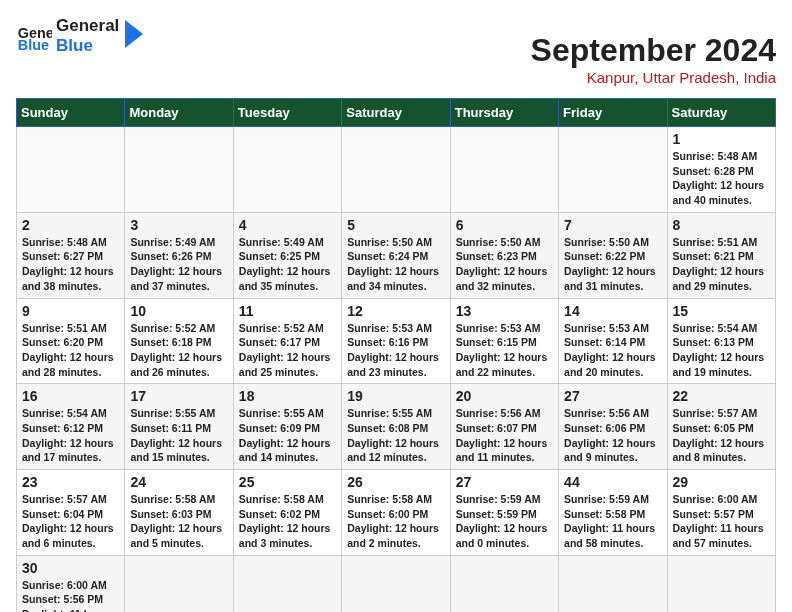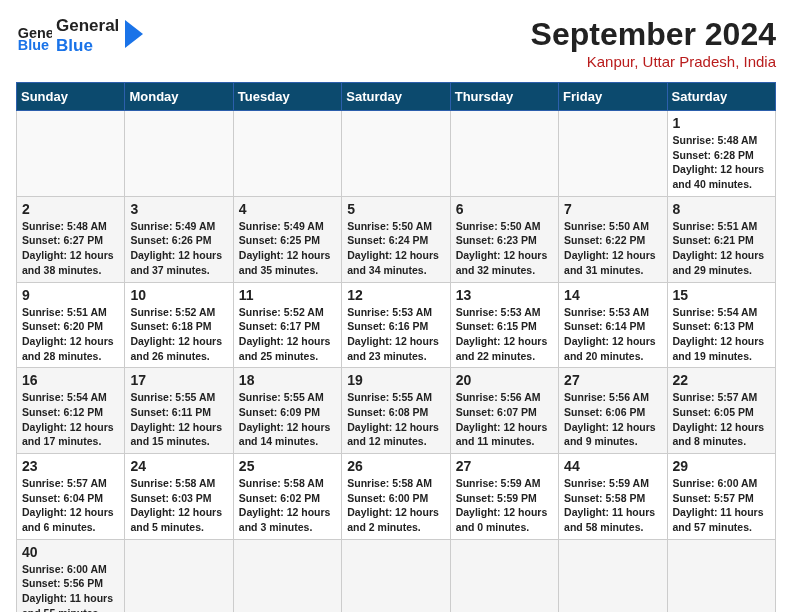--- a/index.html
+++ b/index.html
@@ -25,32 +25,33 @@
       width: 36px;
       height: 36px;
     }
     .title-area {
       text-align: right;
     }
     .month-year {
       font-size: 32px;
       font-weight: bold;
       color: #222;
+      margin-top: 16px;
     }
     .location {
       font-size: 15px;
       color: #b91c1c;
     }
     table {
       width: 100%;
       border-collapse: collapse;
       font-size: 11px;
     }
     thead tr th {
-      background: #0c4a6e;
+      background: #14532d;
       color: #fff;
       padding: 6px 4px;
       text-align: left;
       font-size: 13px;
       font-weight: bold;
       border: 1px solid #2c5fac;
     }
     tbody tr td {
       border: 1px solid #ccc;
       padding: 4px 5px;
@@ -243,21 +244,21 @@
     <span class="day-num">44</span>
     <span class="day-info">Sunrise: 5:59 AM<br>Sunset: 5:58 PM<br>Daylight: 11 hours and 58 minutes.</span>
   </td>
         <td>
     <span class="day-num">29</span>
     <span class="day-info">Sunrise: 6:00 AM<br>Sunset: 5:57 PM<br>Daylight: 11 hours and 57 minutes.</span>
   </td>
       </tr>
       <tr>
         <td>
-    <span class="day-num">40</span>
+    <span class="day-num">30</span>
     <span class="day-info">Sunrise: 6:00 AM<br>Sunset: 5:56 PM<br>Daylight: 11 hours and 55 minutes.</span>
   </td>
         <td class="empty">&nbsp;</td>
         <td class="empty">&nbsp;</td>
         <td class="empty">&nbsp;</td>
         <td class="empty">&nbsp;</td>
         <td class="empty">&nbsp;</td>
         <td class="empty">&nbsp;</td>
       </tr>
     </tbody>

